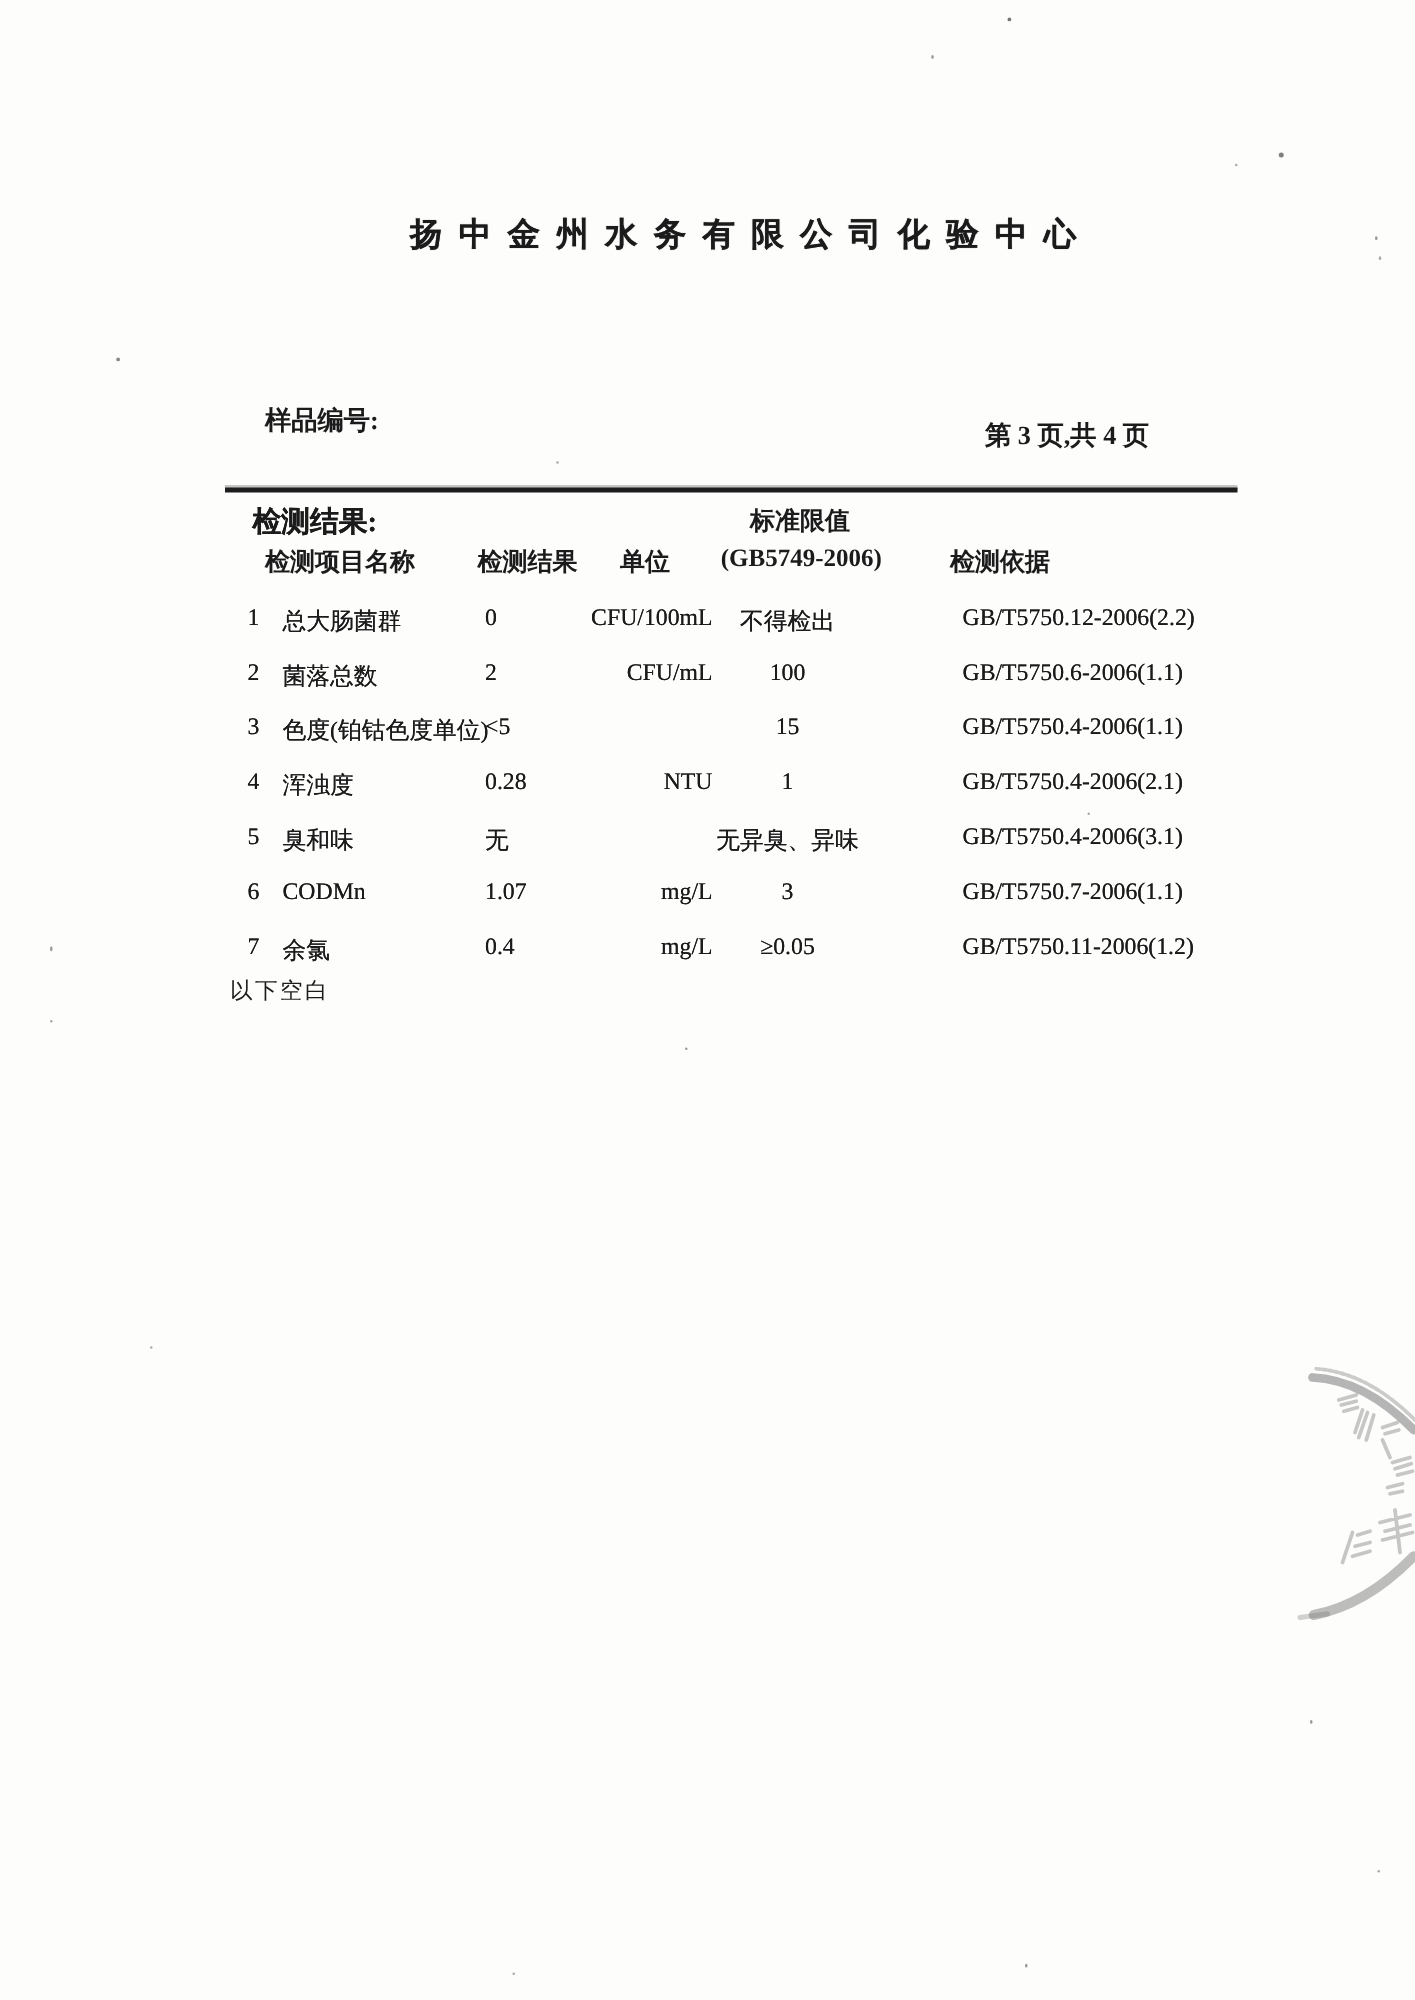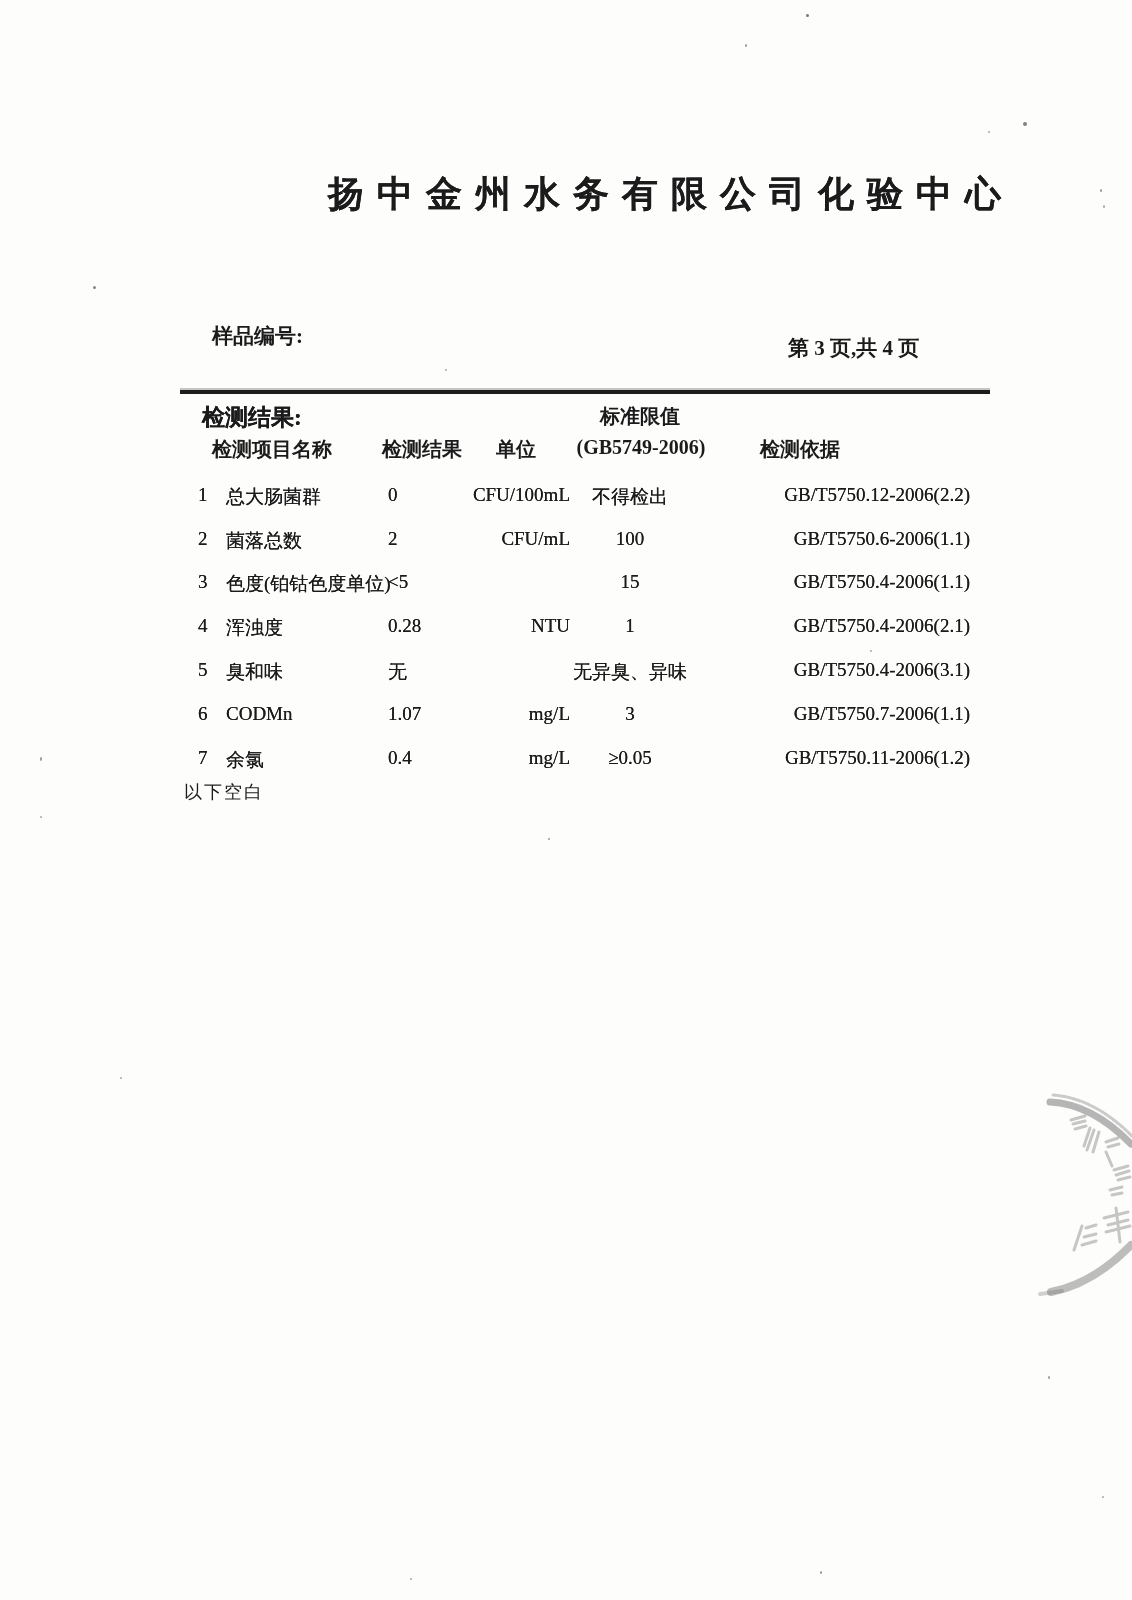--- a/index.html
+++ b/index.html
@@ -8,21 +8,21 @@
     width:1132px;height:1600px;
     margin:0 auto;
     background:#fdfdfc;
     overflow:hidden;
     font-family:"Liberation Serif","DejaVu Serif",serif;
     color:#1b1b1b;
   }
   .abs{position:absolute;}
   .company-title{
     top:170px;left:328px;
-    font-size:36px;letter-spacing:13px;
+    font-size:26px;letter-spacing:13px;
     font-weight:600;white-space:nowrap;
     text-shadow:0 0 .6px #222;
   }
   .report-title{
     top:231px;left:397px;
     font-size:48px;letter-spacing:50px;
     font-weight:700;white-space:nowrap;
     text-shadow:0 0 .7px #111;
   }
   .sample-label{top:322px;left:212px;font-size:21px;font-weight:600;}
@@ -37,21 +37,21 @@
   .ch-unit{left:456px;width:120px;text-align:center;}
   .ch-standard{left:551px;width:180px;text-align:center;}
   .ch-basis{left:760px;width:190px;text-align:left;}
   .row{position:absolute;left:0;top:0;width:100%;height:26px;font-size:19px;}
   .row span{position:absolute;white-space:nowrap;text-shadow:0 0 .4px #222;}
   .c-no{left:198px;}
   .c-name{left:226px;}
   .c-res{left:388px;}
   .c-unit{left:440px;width:130px;text-align:right;}
   .c-lim{left:540px;width:180px;text-align:center;}
-  .c-basis{left:770px;width:200px;text-align:right;font-size:19px;}
+  .c-basis{left:770px;width:200px;text-align:left;font-size:19px;}
   .end-note{top:780px;left:184px;font-size:18px;letter-spacing:2px;}
   .speck{position:absolute;background:#555;border-radius:50%;}
   .stamp{position:absolute;left:1000px;top:1045px;}
 </style>
 </head>
 <body>
 
 <div class="page">
 
   <div class="abs company-title">扬中金州水务有限公司化验中心</div>

